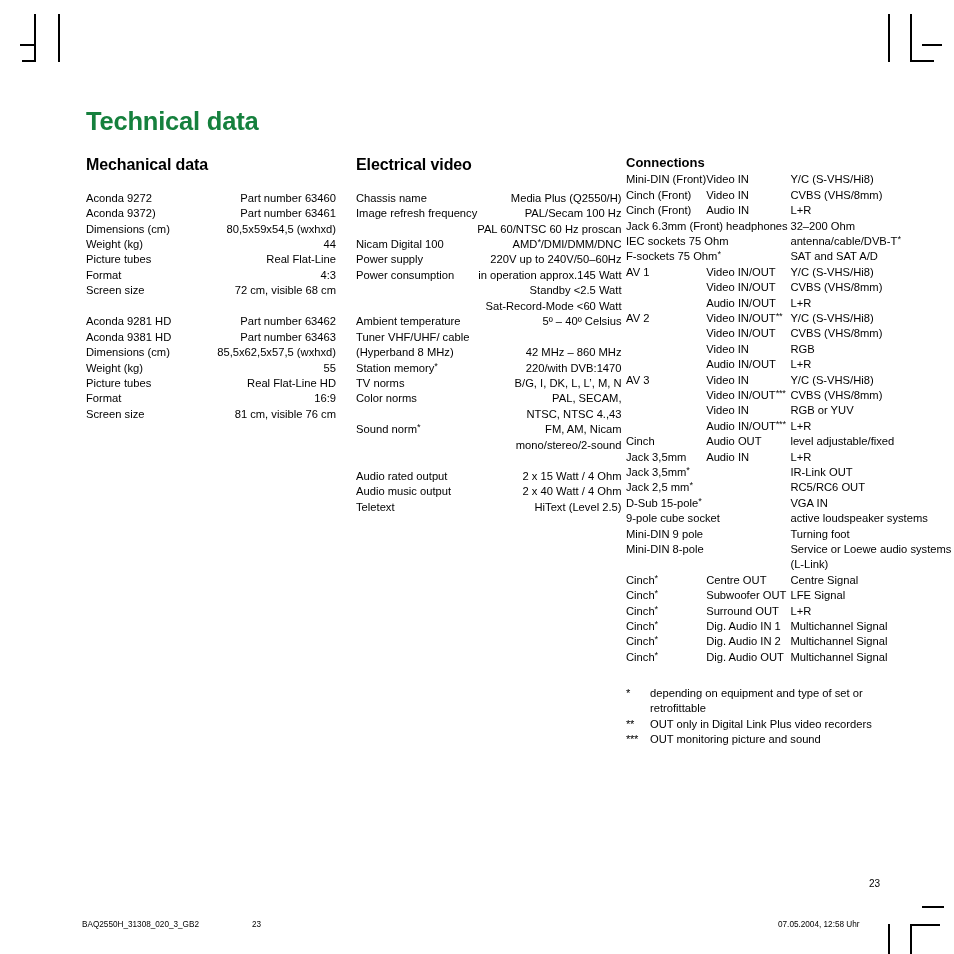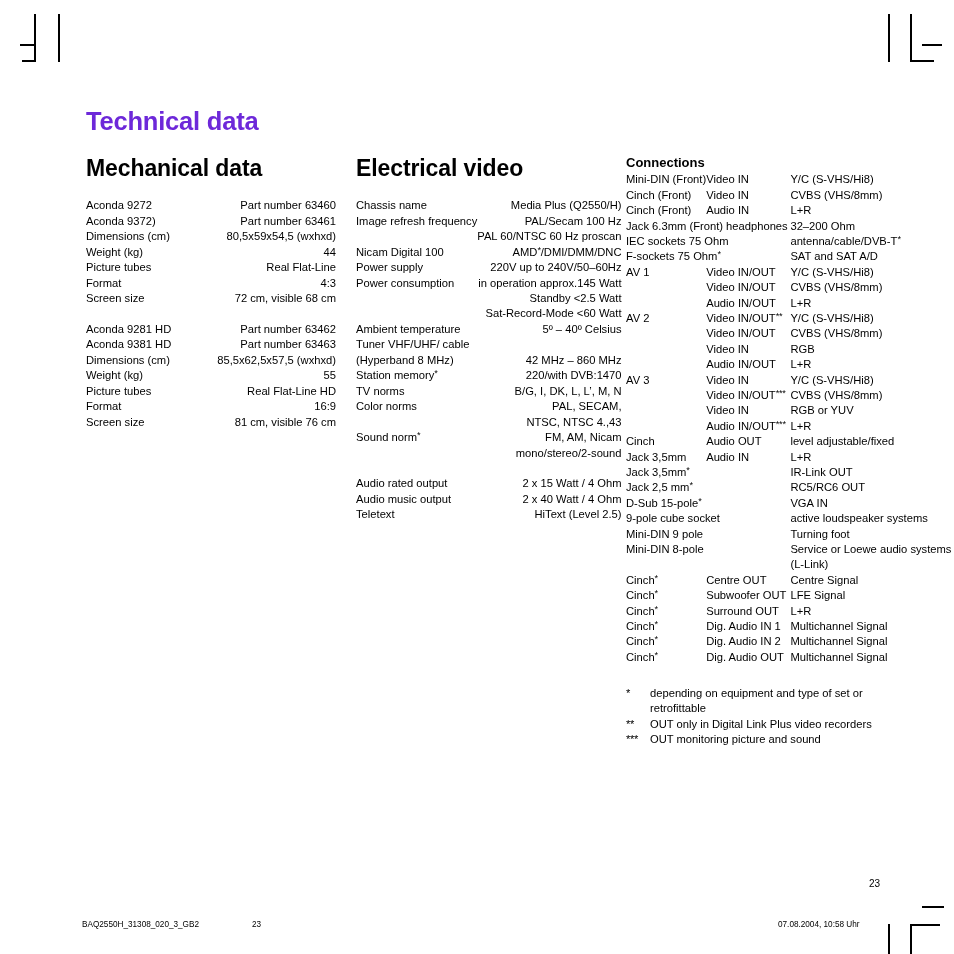--- a/index.html
+++ b/index.html
@@ -29,30 +29,30 @@
     width: 954px; height: 954px;
   }
 
   #page-title {
     position: absolute;
     left: 86px;
     top: 90px;
     font-size: 25.5px;
     font-weight: bold;
     letter-spacing: -0.2px;
-    color: #6d28d9;
+    color: #15803d;
   }
 
   .col { position: absolute; top: 156px; }
   #col-mechanical { left: 86px;  width: 250px; }
   #col-electrical { left: 356px; width: 250px; }
   #col-connections{ left: 626px; width: 252px; }
 
   .col-head {
-    font-size: 23px;
+    font-size: 16px;
     font-weight: bold;
     letter-spacing: -0.1px;
     margin: 0 0 17px 0;
     line-height: 1.1;
   }
   .col-head.small {
     font-size: 13px;
     margin: 0 0 2px 0;
     letter-spacing: 0;
   }
@@ -497,15 +497,15 @@
       <div class="fn-row">
         <div class="fn-mark">***</div>
         <div class="fn-text">OUT monitoring picture and sound</div>
       </div>
     </div>
 
   <div id="page-number">23</div>
 
   <div class="pfoot" id="pfoot-file">BAQ2550H_31308_020_3_GB2</div>
   <div class="pfoot" id="pfoot-page">23</div>
-  <div class="pfoot" id="pfoot-date">07.08.2004, 10:58 Uhr</div>
+  <div class="pfoot" id="pfoot-date">07.05.2004, 12:58 Uhr</div>
 
 </div>
 
 </body></html>

